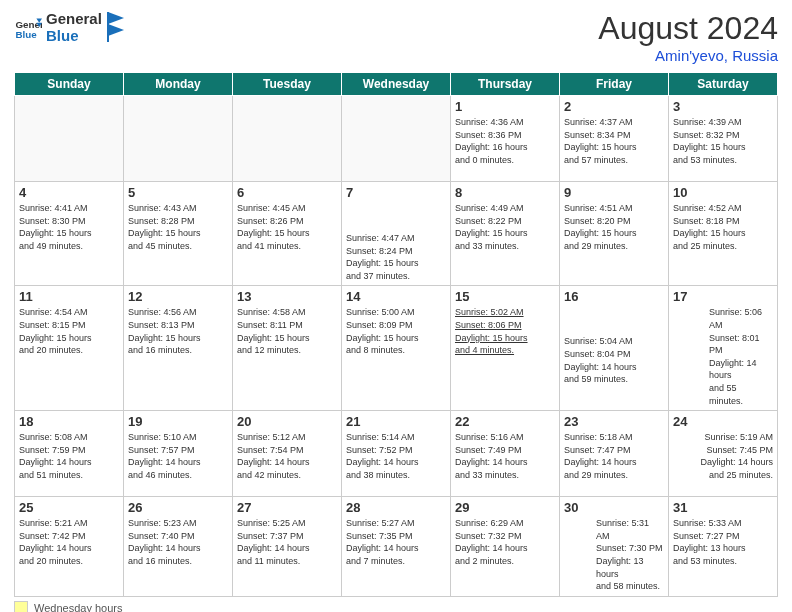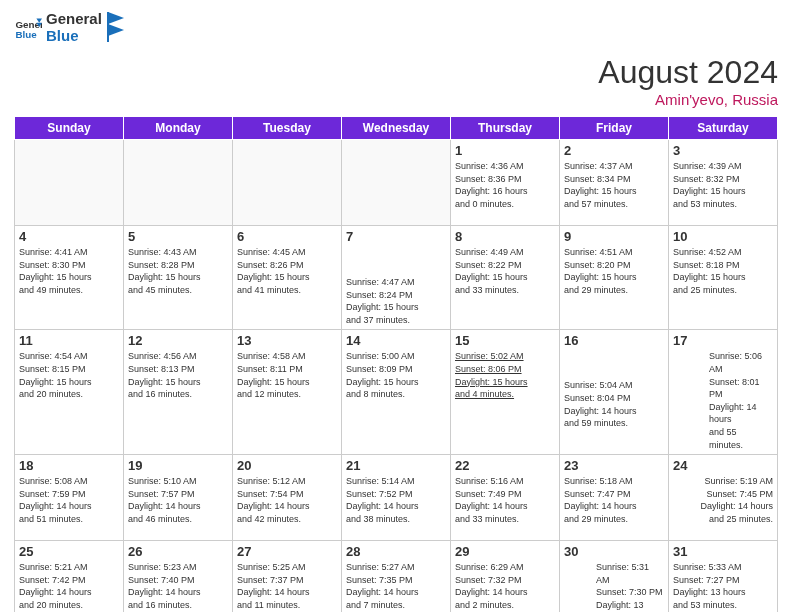--- a/index.html
+++ b/index.html
@@ -32,34 +32,33 @@
       width: 28px;
       height: 28px;
     }
     .title-block {
       text-align: right;
     }
     .month-year {
       font-size: 32px;
       color: #333;
       font-weight: normal;
-      margin-top: 44px;
     }
     .location {
       font-size: 15px;
-      color: #be185d;
+      color: #1d4ed8;
     }
     .calendar {
       flex: 1;
       border-collapse: collapse;
       width: 100%;
       table-layout: fixed;
     }
     .calendar th {
-      background: #6d28d9;
+      background: #0f766e;
       color: #fff;
       font-size: 12px;
       font-weight: bold;
       text-align: center;
       padding: 4px 2px;
       border: 1px solid #fff;
     }
     .calendar td {
       border: 1px solid #ccc;
       vertical-align: top;

